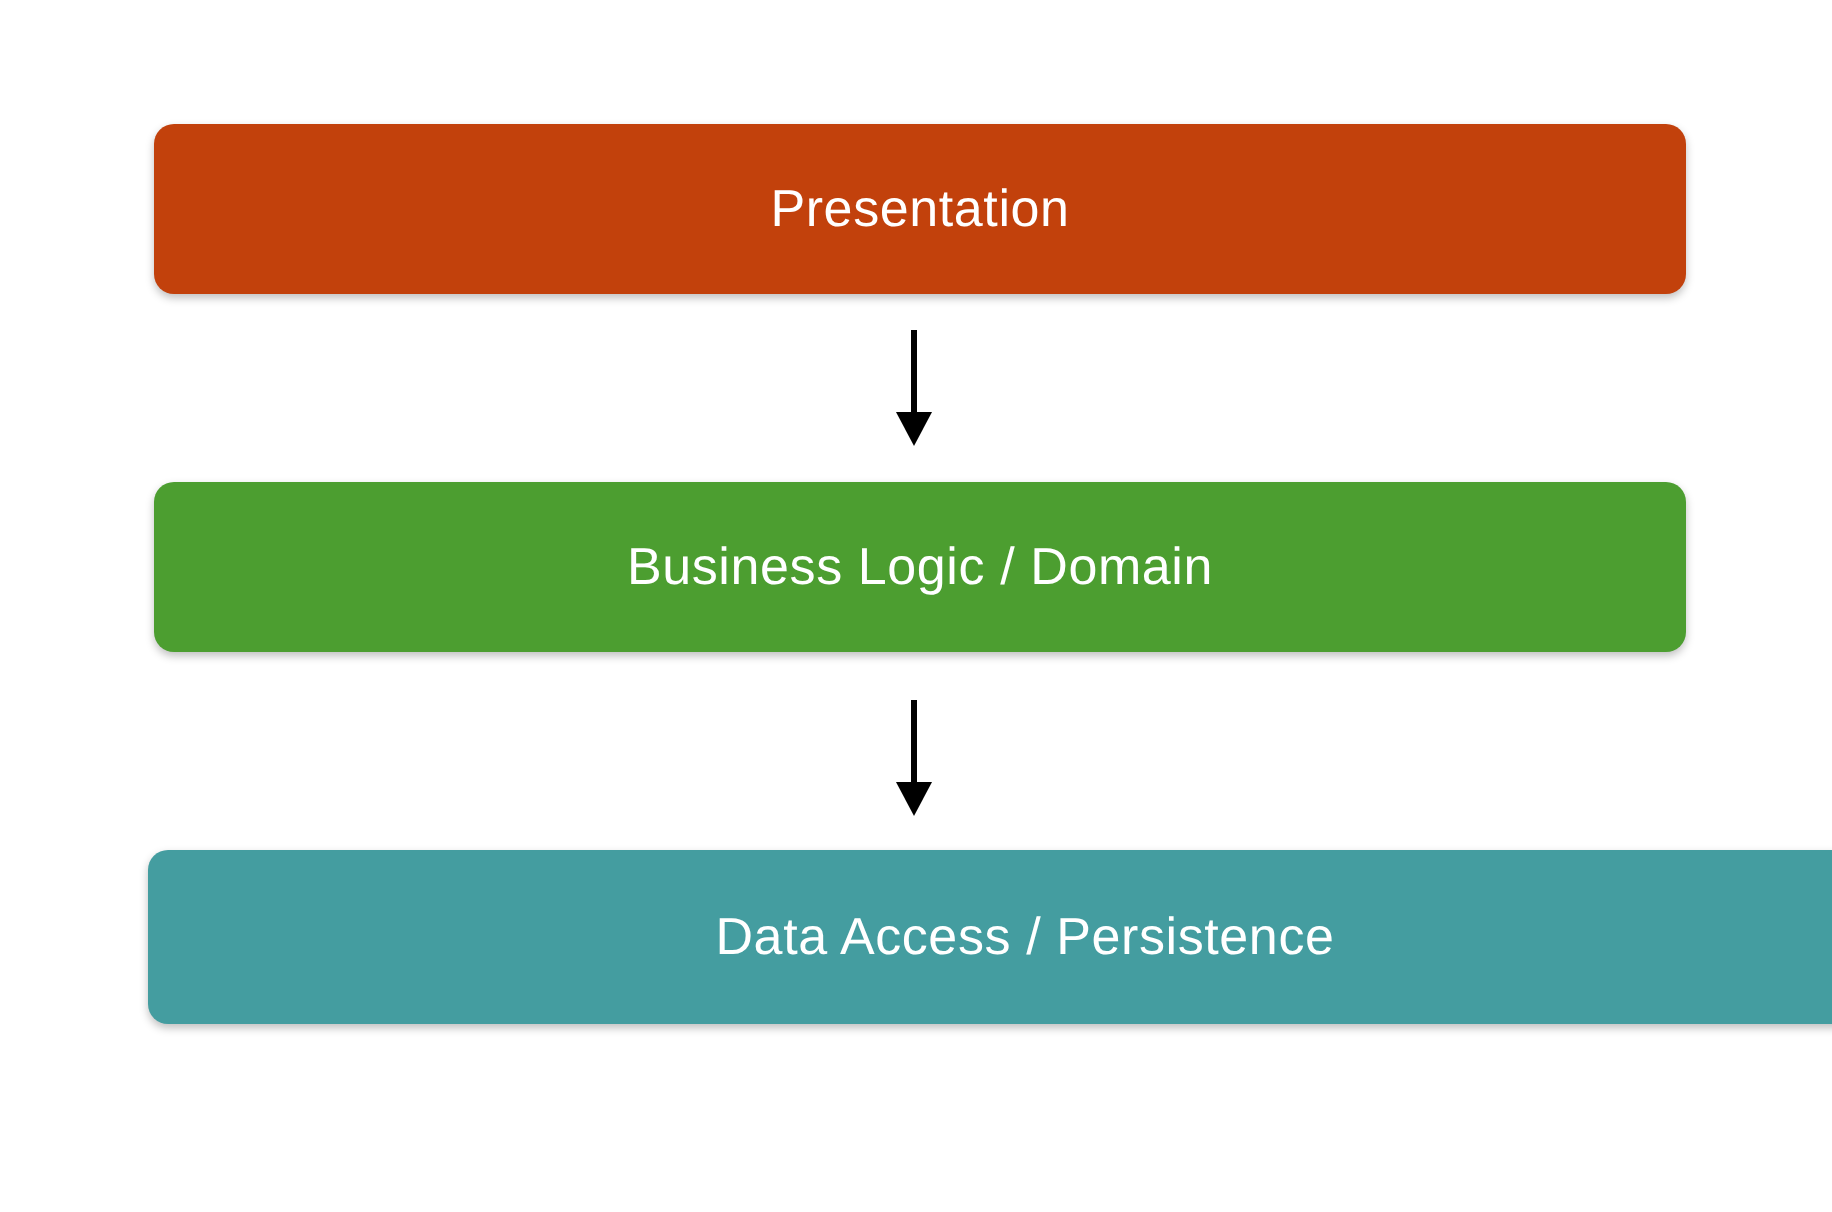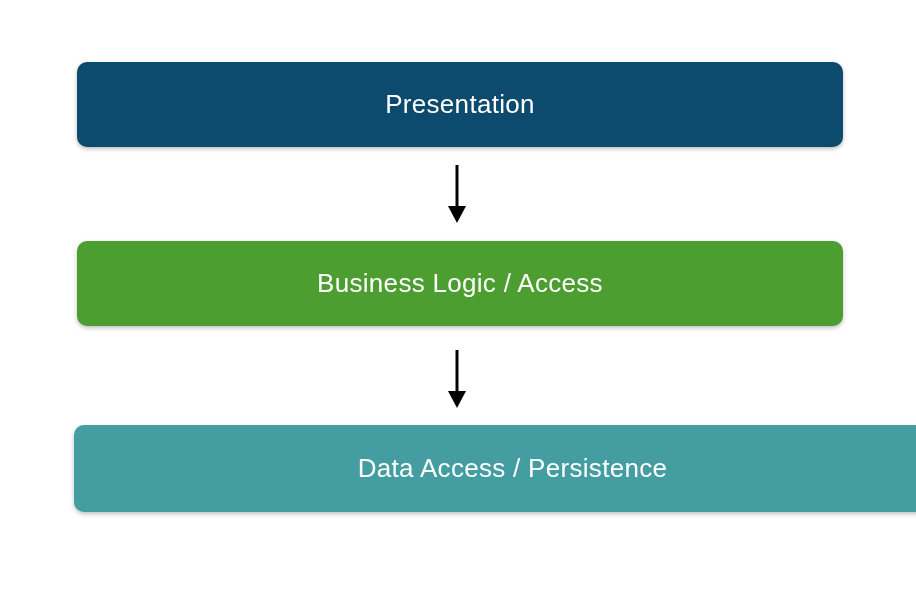--- a/index.html
+++ b/index.html
@@ -40,31 +40,31 @@
     color: #000000;
   }
   .arrow-1 { left: 445px; top: 164px; }
   .arrow-2 { left: 445px; top: 349px; }
 </style>
 </head>
 <body>
 
 <div class="canvas">
 
-  <div class="layer-box box-presentation" style="background-color: #0c4a6e;">
+  <div class="layer-box box-presentation" style="background-color: #c2410c;">
     <span class="layer-label">Presentation</span>
   </div>
 
   <svg class="arrow arrow-1" viewBox="0 0 24 60" xmlns="http://www.w3.org/2000/svg" style="color: rgb(0, 0, 0);">
     <line x1="12" y1="1" x2="12" y2="44" stroke="currentColor" stroke-width="3"></line>
     <polygon points="3,42 21,42 12,59" fill="currentColor"></polygon>
   </svg>
 
   <div class="layer-box box-business" style="background-color: rgb(76, 158, 48);">
-    <span class="layer-label">Business Logic / Access</span>
+    <span class="layer-label">Business Logic / Domain</span>
   </div>
 
   <svg class="arrow arrow-2" viewBox="0 0 24 60" xmlns="http://www.w3.org/2000/svg" style="color: rgb(0, 0, 0);">
     <line x1="12" y1="1" x2="12" y2="44" stroke="currentColor" stroke-width="3"></line>
     <polygon points="3,42 21,42 12,59" fill="currentColor"></polygon>
   </svg>
 
   <div class="layer-box box-data" style="background-color: rgb(68, 157, 160);">
     <span class="layer-label">Data Access / Persistence</span>
   </div>

